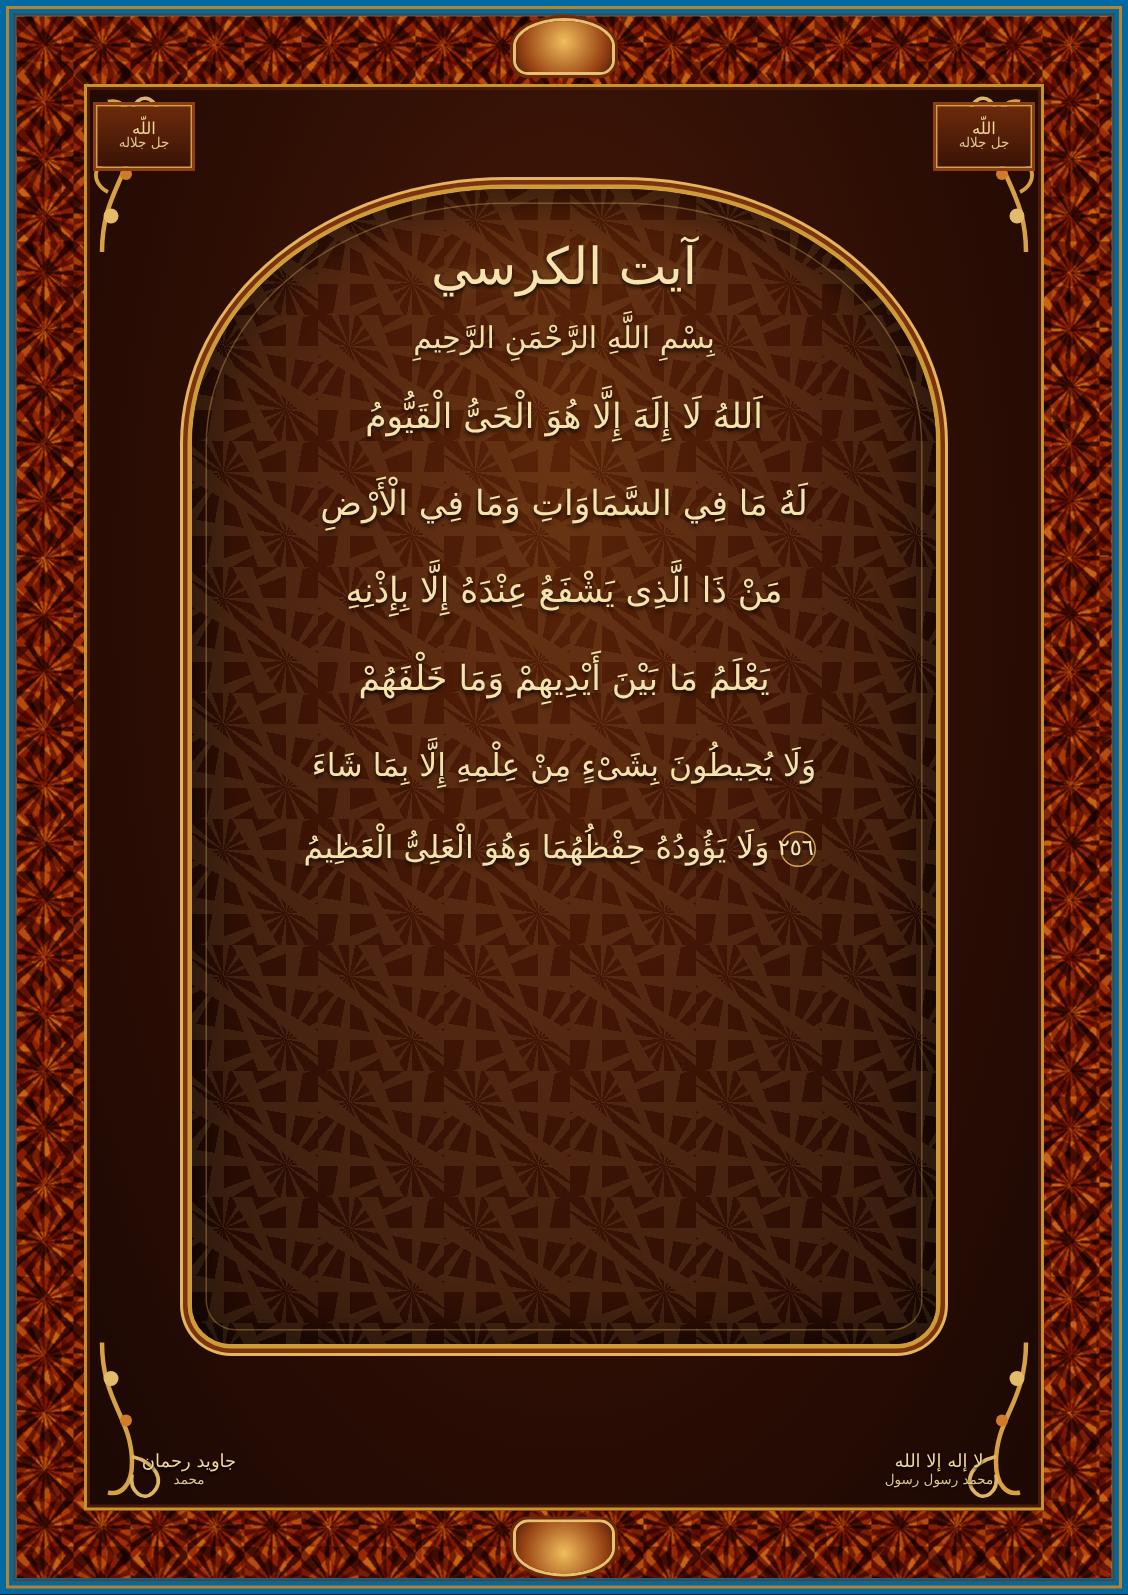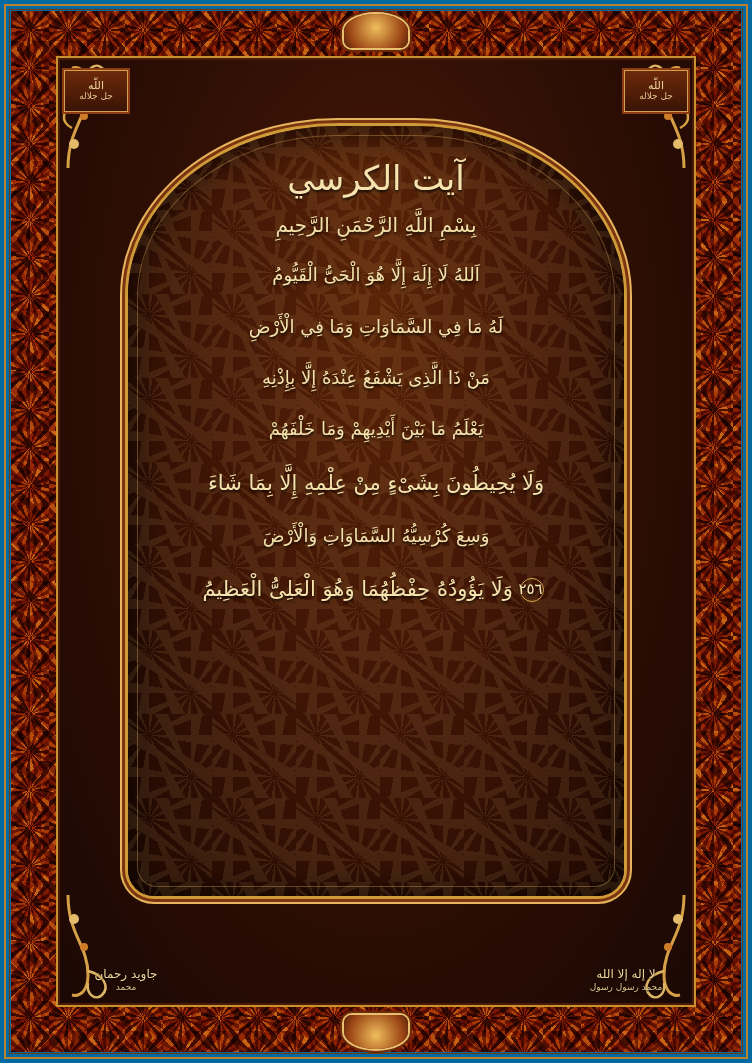--- a/index.html
+++ b/index.html
@@ -146,21 +146,21 @@
   }
   .basmala {
     color: #f3dfa8;
     font-size: 20px;
     margin-bottom: 26px;
     text-shadow: 0 2px 3px rgba(0,0,0,.8);
     direction: rtl;
   }
   .line {
     color: #f5e2ad;
-    font-size: 18px;
+    font-size: 23px;
     line-height: 1.35;
     margin: 0 0 27px 0;
     text-align: center;
     width: 92%;
     text-shadow: 0 2px 3px rgba(0,0,0,.85), 0 0 8px rgba(255,205,120,.16);
     direction: rtl;
   }
   .line.small { font-size: 21px; }
   .ayah-mark {
     display: inline-block;
@@ -304,21 +304,20 @@
 
     <div class="verses">
       <div class="title">آيت الكرسي</div>
       <div class="basmala">بِسْمِ اللَّهِ الرَّحْمَنِ الرَّحِيمِ</div>
 
       <div class="line">اَللهُ لَا إِلَهَ إِلَّا هُوَ الْحَىُّ الْقَيُّومُ</div>
       <div class="line">لَهُ مَا فِي السَّمَاوَاتِ وَمَا فِي الْأَرْضِ</div>
       <div class="line">مَنْ ذَا الَّذِى يَشْفَعُ عِنْدَهُ إِلَّا بِإِذْنِهِ</div>
       <div class="line">يَعْلَمُ مَا بَيْنَ أَيْدِيهِمْ وَمَا خَلْفَهُمْ</div>
       <div class="line small">وَلَا يُحِيطُونَ بِشَىْءٍ مِنْ عِلْمِهِ إِلَّا بِمَا شَاءَ</div>
-      <div class="line">وَسِعَ كُرْسِيُّهُ السَّمَاوَاتِ وَالْأَرْضَ</div>
       <div class="line small">
         <span class="ayah-mark">٢٥٦</span>
         <span>وَلَا يَؤُودُهُ حِفْظُهُمَا وَهُوَ الْعَلِىُّ الْعَظِيمُ</span>
       </div>
     </div>
   </div>
 
   <div class="edge-rule"></div>
   <div class="edge-rule2"></div>
 </div>

